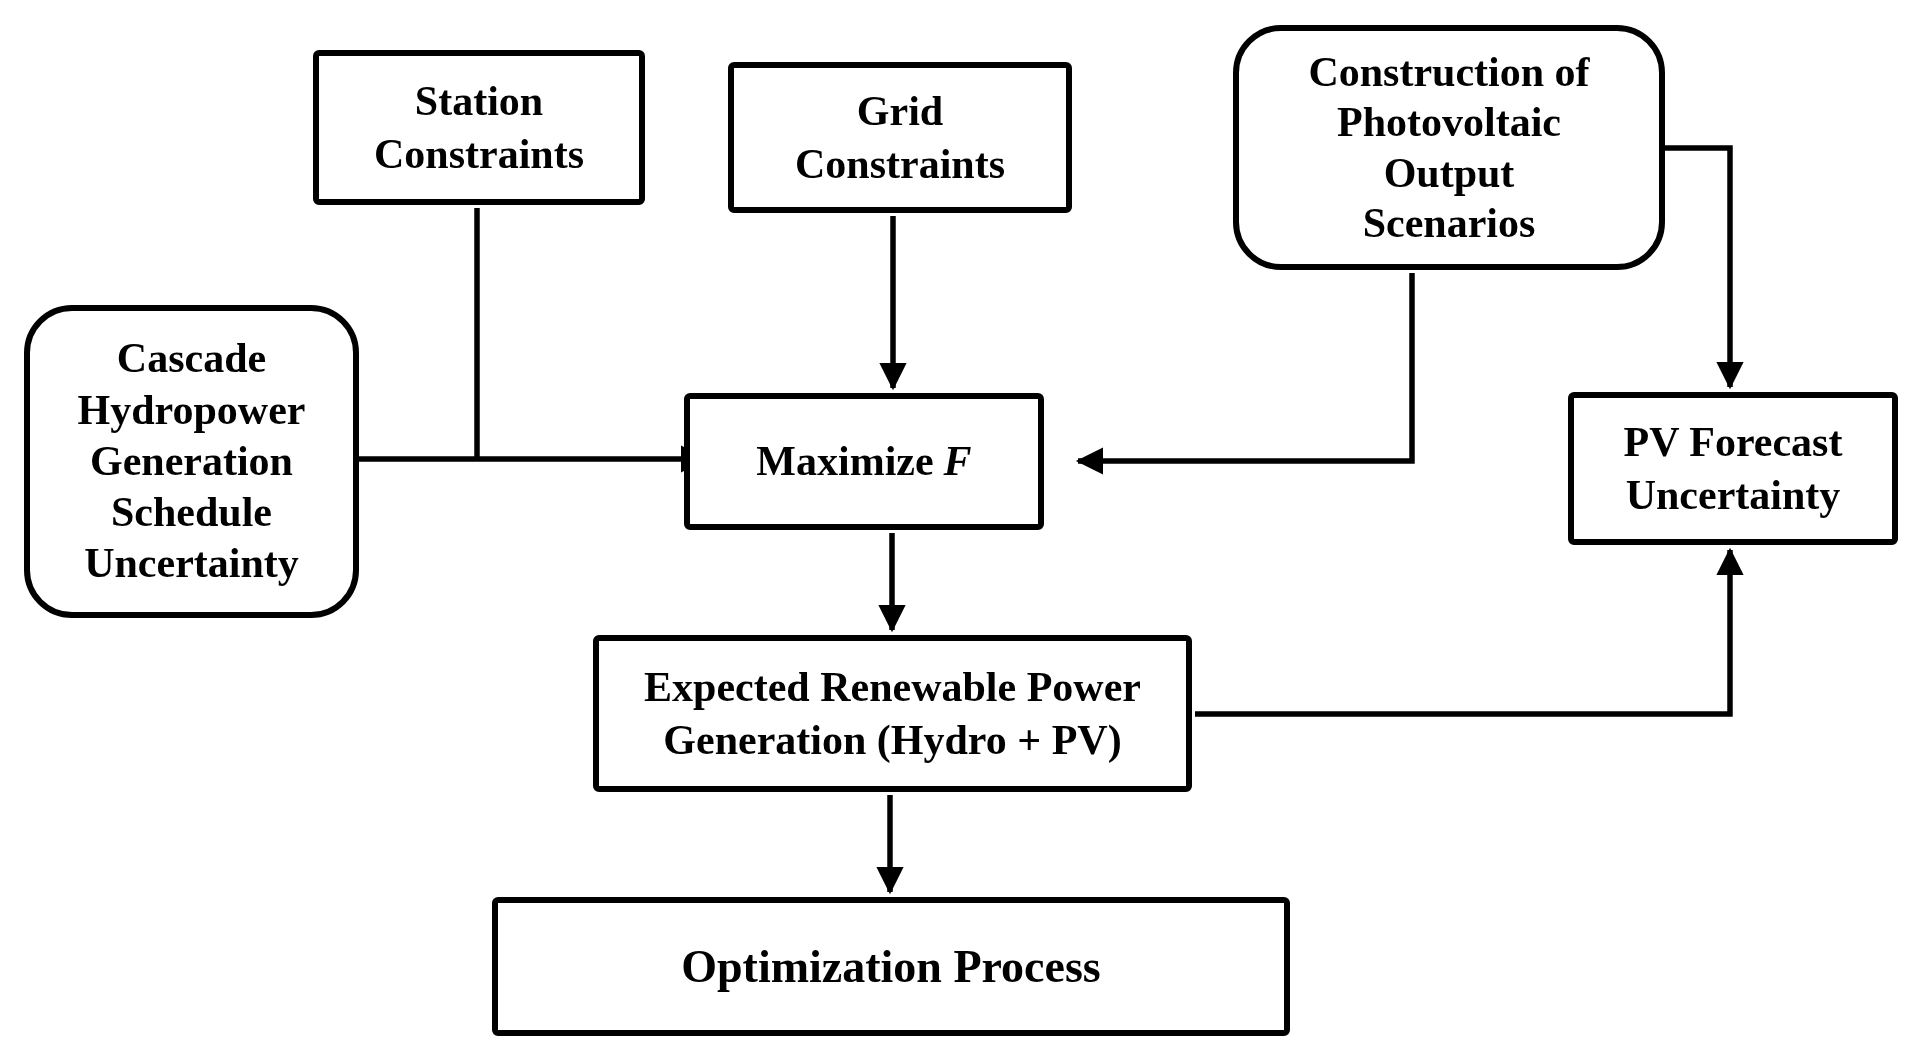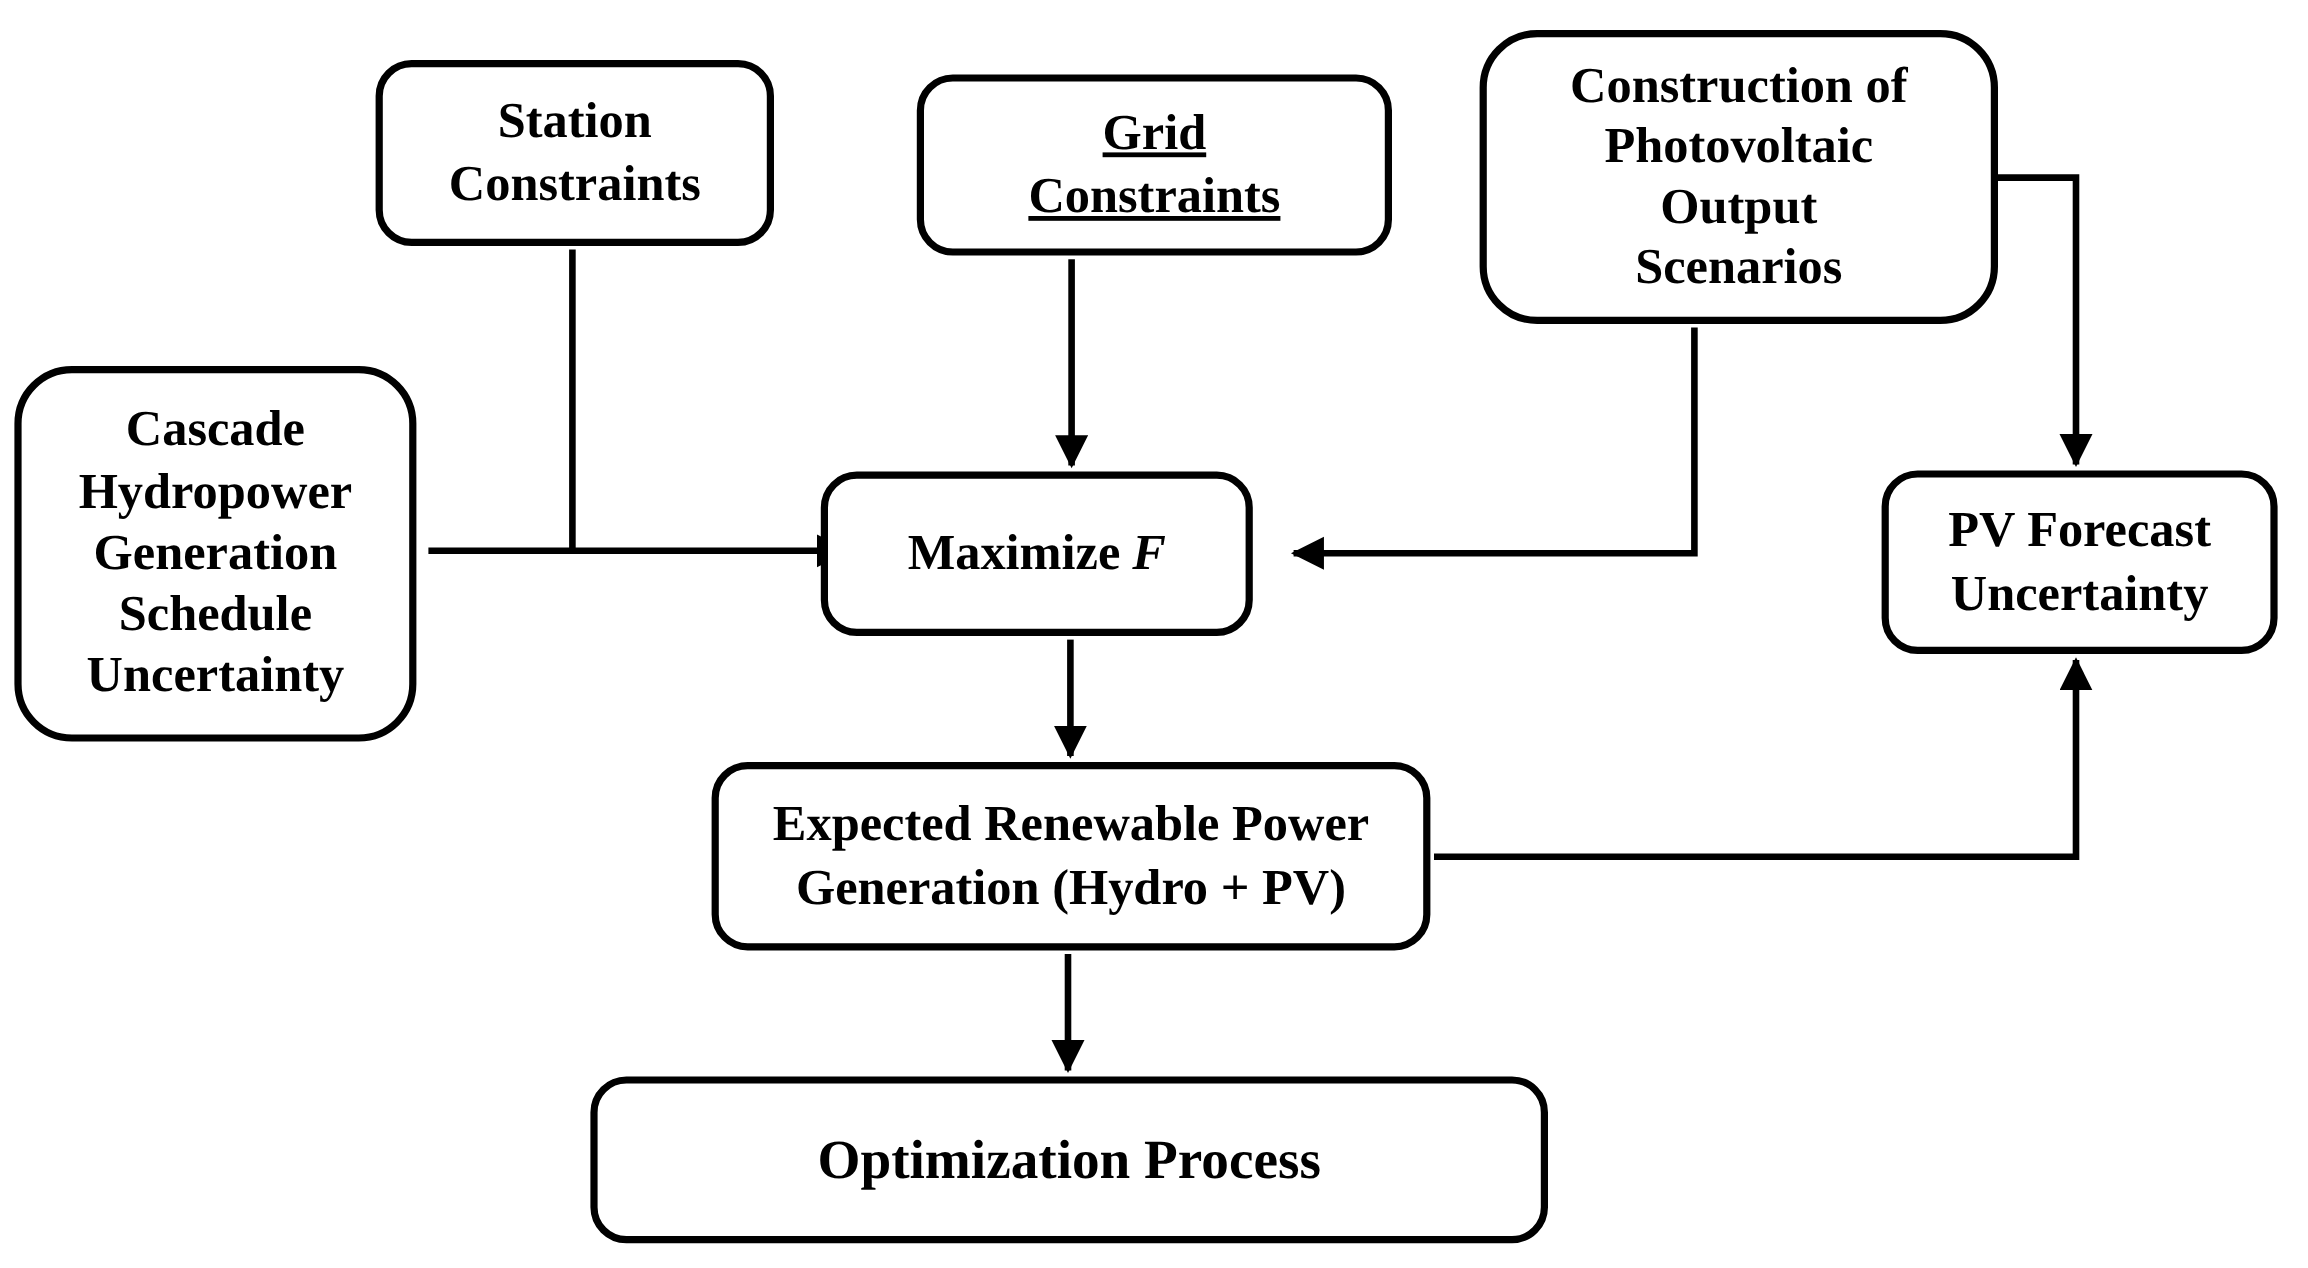--- a/index.html
+++ b/index.html
@@ -19,37 +19,37 @@
     position: absolute;
     left: 0; top: 0;
     width: 1923px;
     height: 1057px;
   }
   .node {
     position: absolute;
     box-sizing: border-box;
     background: #ffffff;
     border: 6px solid #000000;
-    border-radius: 30px;
+    border-radius: 6px;
     display: flex;
     align-items: center;
     justify-content: center;
     text-align: center;
     font-weight: bold;
     color: #000000;
     font-size: 42px;
     line-height: 1.24;
     white-space: pre-line;
   }
   .big-radius { border-radius: 48px; }
 
   #node-station       { left: 313px;  top: 50px;  width: 332px; height: 155px; }
-  #node-grid          { left: 764px;  top: 62px;  width: 396px; height: 151px; text-decoration: underline; }
+  #node-grid          { left: 728px;  top: 62px;  width: 344px; height: 151px; }
   #node-construction  { left: 1198px; top: 25px;  width: 432px; height: 245px; line-height: 1.2; margin-left: 35px; }
-  #node-cascade       { left: 12px;   top: 305px; width: 335px; height: 313px; line-height: 1.22; }
+  #node-cascade       { left: 24px;   top: 305px; width: 335px; height: 313px; line-height: 1.22; }
   #node-maximize      { left: 684px;  top: 393px; width: 360px; height: 137px; font-family: Liberation Serif, serif; }
   #node-pv-forecast   { left: 1568px; top: 392px; width: 330px; height: 153px; align-items: center; }
   #node-expected      { left: 593px;  top: 635px; width: 599px; height: 157px; }
   #node-optimization  { left: 492px;  top: 897px; width: 798px; height: 139px; font-size: 46px; }
 
   .objective-var {
     font-style: italic;
     padding-left: 10px;
   }
 </style>

